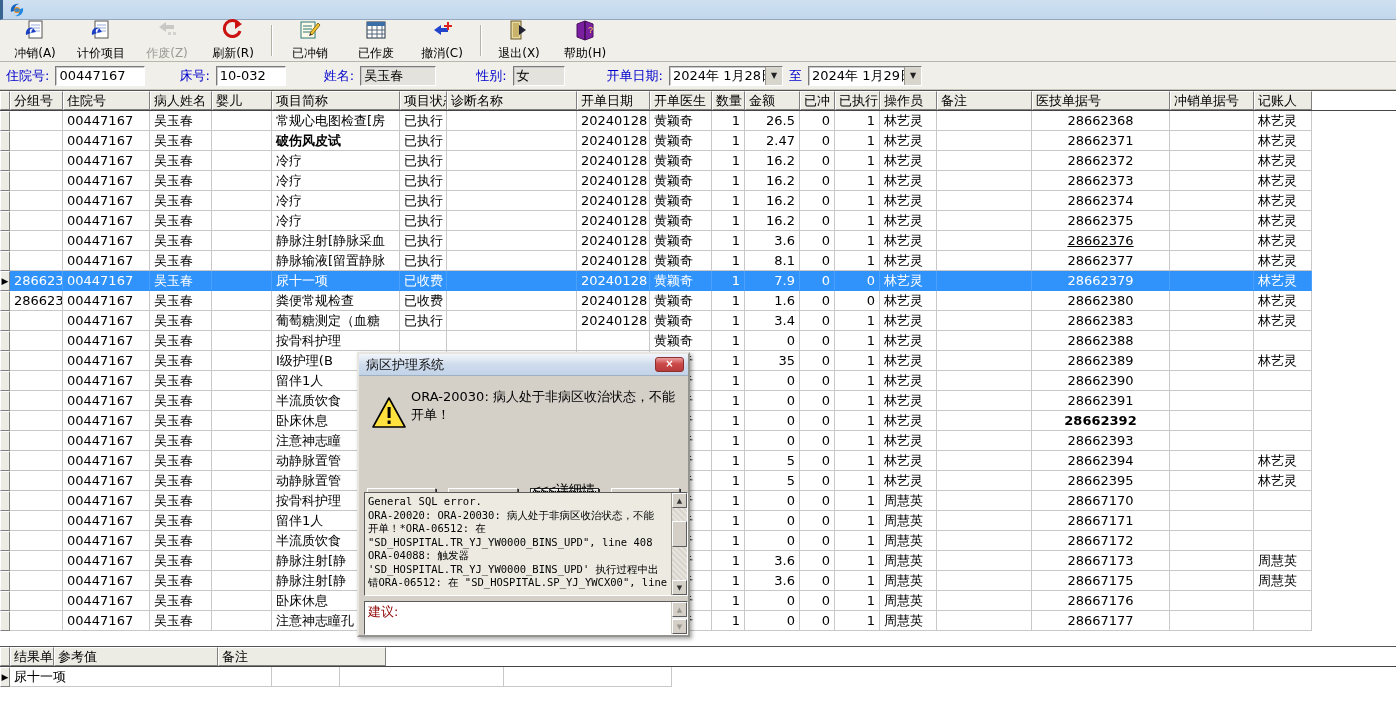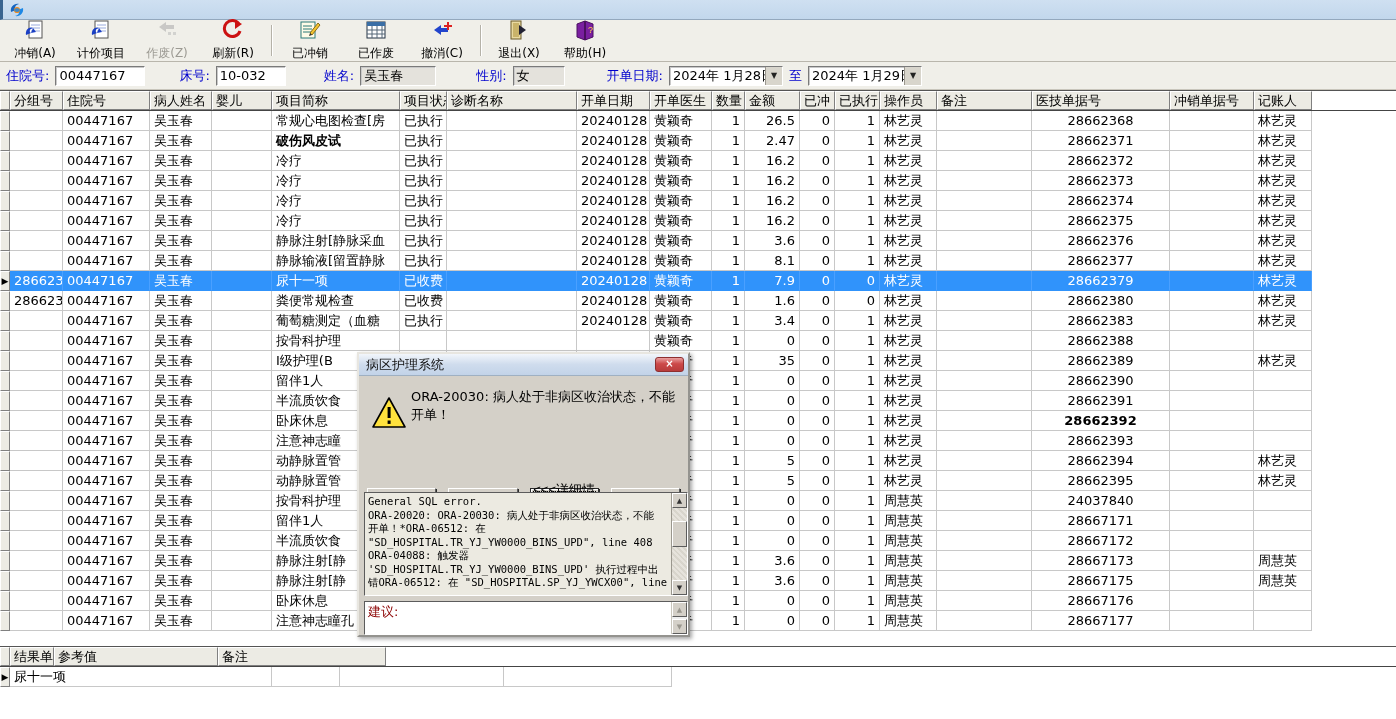--- a/index.html
+++ b/index.html
@@ -381,21 +381,21 @@
             <div class="g-cell" style="width: 47px;">已执行</div>
             <div class="g-cell" style="width: 130px;"></div>
             <div class="g-cell" style="width: 73px;">20240128</div>
             <div class="g-cell" style="width: 62px;">黄颖奇</div>
             <div class="g-cell al-right" style="width: 33px;">1</div>
             <div class="g-cell al-right" style="width: 55px;">3.6</div>
             <div class="g-cell al-right" style="width: 35px;">0</div>
             <div class="g-cell al-right" style="width: 45px;">1</div>
             <div class="g-cell" style="width: 57px;">林艺灵</div>
             <div class="g-cell" style="width: 95px;"></div>
-            <div class="g-cell al-center" style="width: 138px;">28662376</div>
+            <div class="g-cell al-center" style="width: 138px; text-decoration: underline;">28662376</div>
             <div class="g-cell" style="width: 84px;"></div>
             <div class="g-cell" style="width: 58px;">林艺灵</div>
           </div>
           <div class="g-row">
             <div class="g-selcell" style="width: 10px;"></div>
             <div class="g-cell clipL" style="width: 53px;"></div>
             <div class="g-cell" style="width: 87px;">00447167</div>
             <div class="g-cell" style="width: 62px;">吴玉春</div>
             <div class="g-cell" style="width: 60px;"></div>
             <div class="g-cell" style="width: 128px;">静脉输液[留置静脉</div>
@@ -654,21 +654,21 @@
             <div class="g-cell" style="width: 47px;"></div>
             <div class="g-cell" style="width: 130px;"></div>
             <div class="g-cell" style="width: 73px;"></div>
             <div class="g-cell" style="width: 62px;">黄颖奇</div>
             <div class="g-cell al-right" style="width: 33px;">1</div>
             <div class="g-cell al-right" style="width: 55px;">0</div>
             <div class="g-cell al-right" style="width: 35px;">0</div>
             <div class="g-cell al-right" style="width: 45px;">1</div>
             <div class="g-cell" style="width: 57px;">周慧英</div>
             <div class="g-cell" style="width: 95px;"></div>
-            <div class="g-cell al-center" style="width: 138px;">24037840</div>
+            <div class="g-cell al-center" style="width: 138px;">28667170</div>
             <div class="g-cell" style="width: 84px;"></div>
             <div class="g-cell" style="width: 58px;"></div>
           </div>
           <div class="g-row">
             <div class="g-selcell" style="width: 10px;"></div>
             <div class="g-cell clipL" style="width: 53px;"></div>
             <div class="g-cell" style="width: 87px;">00447167</div>
             <div class="g-cell" style="width: 62px;">吴玉春</div>
             <div class="g-cell" style="width: 60px;"></div>
             <div class="g-cell" style="width: 128px;">留伴1人</div>

